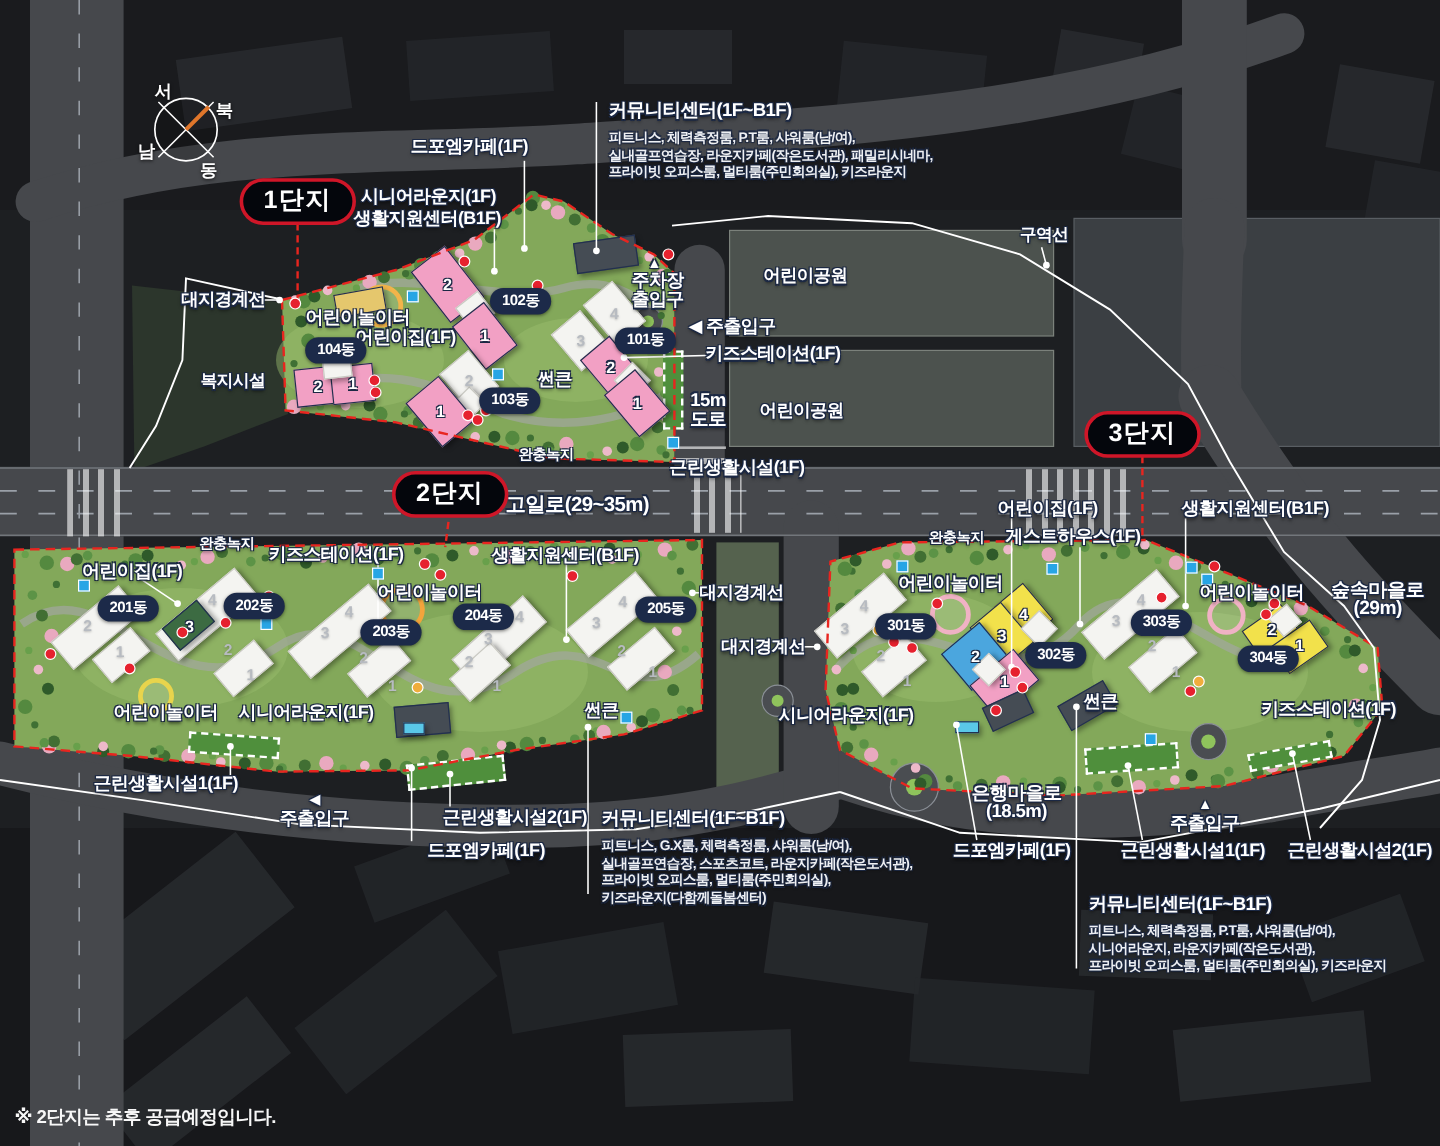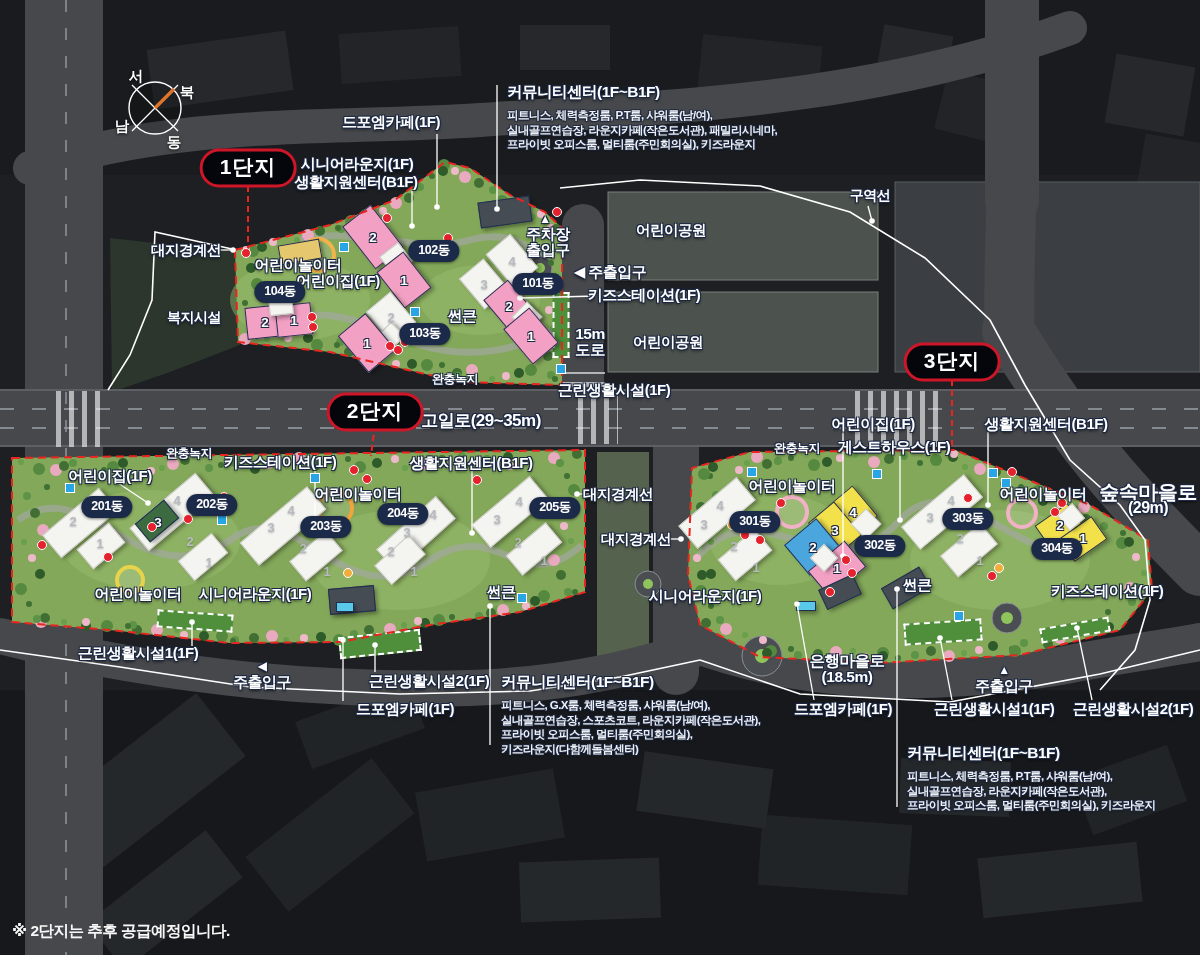--- a/index.html
+++ b/index.html
@@ -589,21 +589,21 @@
       <div class="lbl" style="left: 138px; top: 653px; font-size: 15px;">근린생활시설1(1F)</div>
       <div class="lbl" style="left: 262px; top: 666px; font-size: 12px;">◀</div>
       <div class="lbl" style="left: 262px; top: 682px; font-size: 15px;">주출입구</div>
       <div class="lbl" style="left: 429px; top: 681px; font-size: 15px;">근린생활시설2(1F)</div>
       <div class="lbl" style="left: 405px; top: 709px; font-size: 15px;">드포엠카페(1F)</div>
       <div class="lbl" style="left: 873px; top: 424px; font-size: 15px;">어린이집(1F)</div>
       <div class="lbl" style="left: 894px; top: 447px; font-size: 15px;">게스트하우스(1F)</div>
       <div class="lbl" style="left: 1046px; top: 424px; font-size: 15px;">생활지원센터(B1F)</div>
       <div class="lbl" style="left: 792px; top: 486px; font-size: 15px;">어린이놀이터</div>
       <div class="lbl" style="left: 1043px; top: 494px; font-size: 15px;">어린이놀이터</div>
-      <div class="lbl" style="left: 1148px; top: 492px; font-size: 20px;">숲속마을로</div>
+      <div class="lbl" style="left: 1148px; top: 492px; font-size: 16px;">숲속마을로</div>
       <div class="lbl" style="left: 1148px; top: 508px; font-size: 16px;">(29m)</div>
       <div class="lbl" style="left: 705px; top: 596px; font-size: 15px;">시니어라운지(1F)</div>
       <div class="lbl" style="left: 917px; top: 585px; font-size: 15px;">썬큰</div>
       <div class="lbl" style="left: 1107px; top: 591px; font-size: 15px;">키즈스테이션(1F)</div>
       <div class="lbl" style="left: 847px; top: 661px; font-size: 15.5px;">은행마을로</div>
       <div class="lbl" style="left: 847px; top: 677px; font-size: 15.5px;">(18.5m)</div>
       <div class="lbl" style="left: 1004px; top: 670px; font-size: 12px;">▲</div>
       <div class="lbl" style="left: 1004px; top: 686px; font-size: 15px;">주출입구</div>
       <div class="lbl" style="left: 843px; top: 709px; font-size: 15px;">드포엠카페(1F)</div>
       <div class="lbl" style="left: 994px; top: 709px; font-size: 15px;">근린생활시설1(1F)</div>
@@ -633,21 +633,21 @@
       <div class="info" style="left: 501px; top: 672px;">
         <h4>커뮤니티센터(1F~B1F)</h4>
         <div class="ln">피트니스, G.X룸, 체력측정룸, 샤워룸(남/여),</div>
         <div class="ln">실내골프연습장, 스포츠코트, 라운지카페(작은도서관),</div>
         <div class="ln">프라이빗 오피스룸, 멀티룸(주민회의실),</div>
         <div class="ln">키즈라운지(다함께돌봄센터)</div>
       </div>
       <div class="info" style="left: 907px; top: 743px;">
         <h4>커뮤니티센터(1F~B1F)</h4>
         <div class="ln">피트니스, 체력측정룸, P.T룸, 샤워룸(남/여),</div>
-        <div class="ln">실내골프연습장, 라운지카페(작은도서관),</div>
+        <div class="ln">시니어라운지, 라운지카페(작은도서관),</div>
         <div class="ln">프라이빗 오피스룸, 멀티룸(주민회의실), 키즈라운지</div>
       </div>
     </div>
 
   <div id="compass">
     <svg width="104" height="104">
       <circle cx="52" cy="52" r="26" fill="rgba(0,0,0,0.18)" stroke="#fff" stroke-width="1.4"></circle>
       <line x1="29" y1="75" x2="75" y2="29" stroke="#fff" stroke-width="1.3"></line>
       <line x1="29" y1="29" x2="75" y2="75" stroke="#fff" stroke-width="1.3"></line>
       <line x1="52" y1="52" x2="71" y2="33" stroke="#e0762b" stroke-width="3.4"></line>

